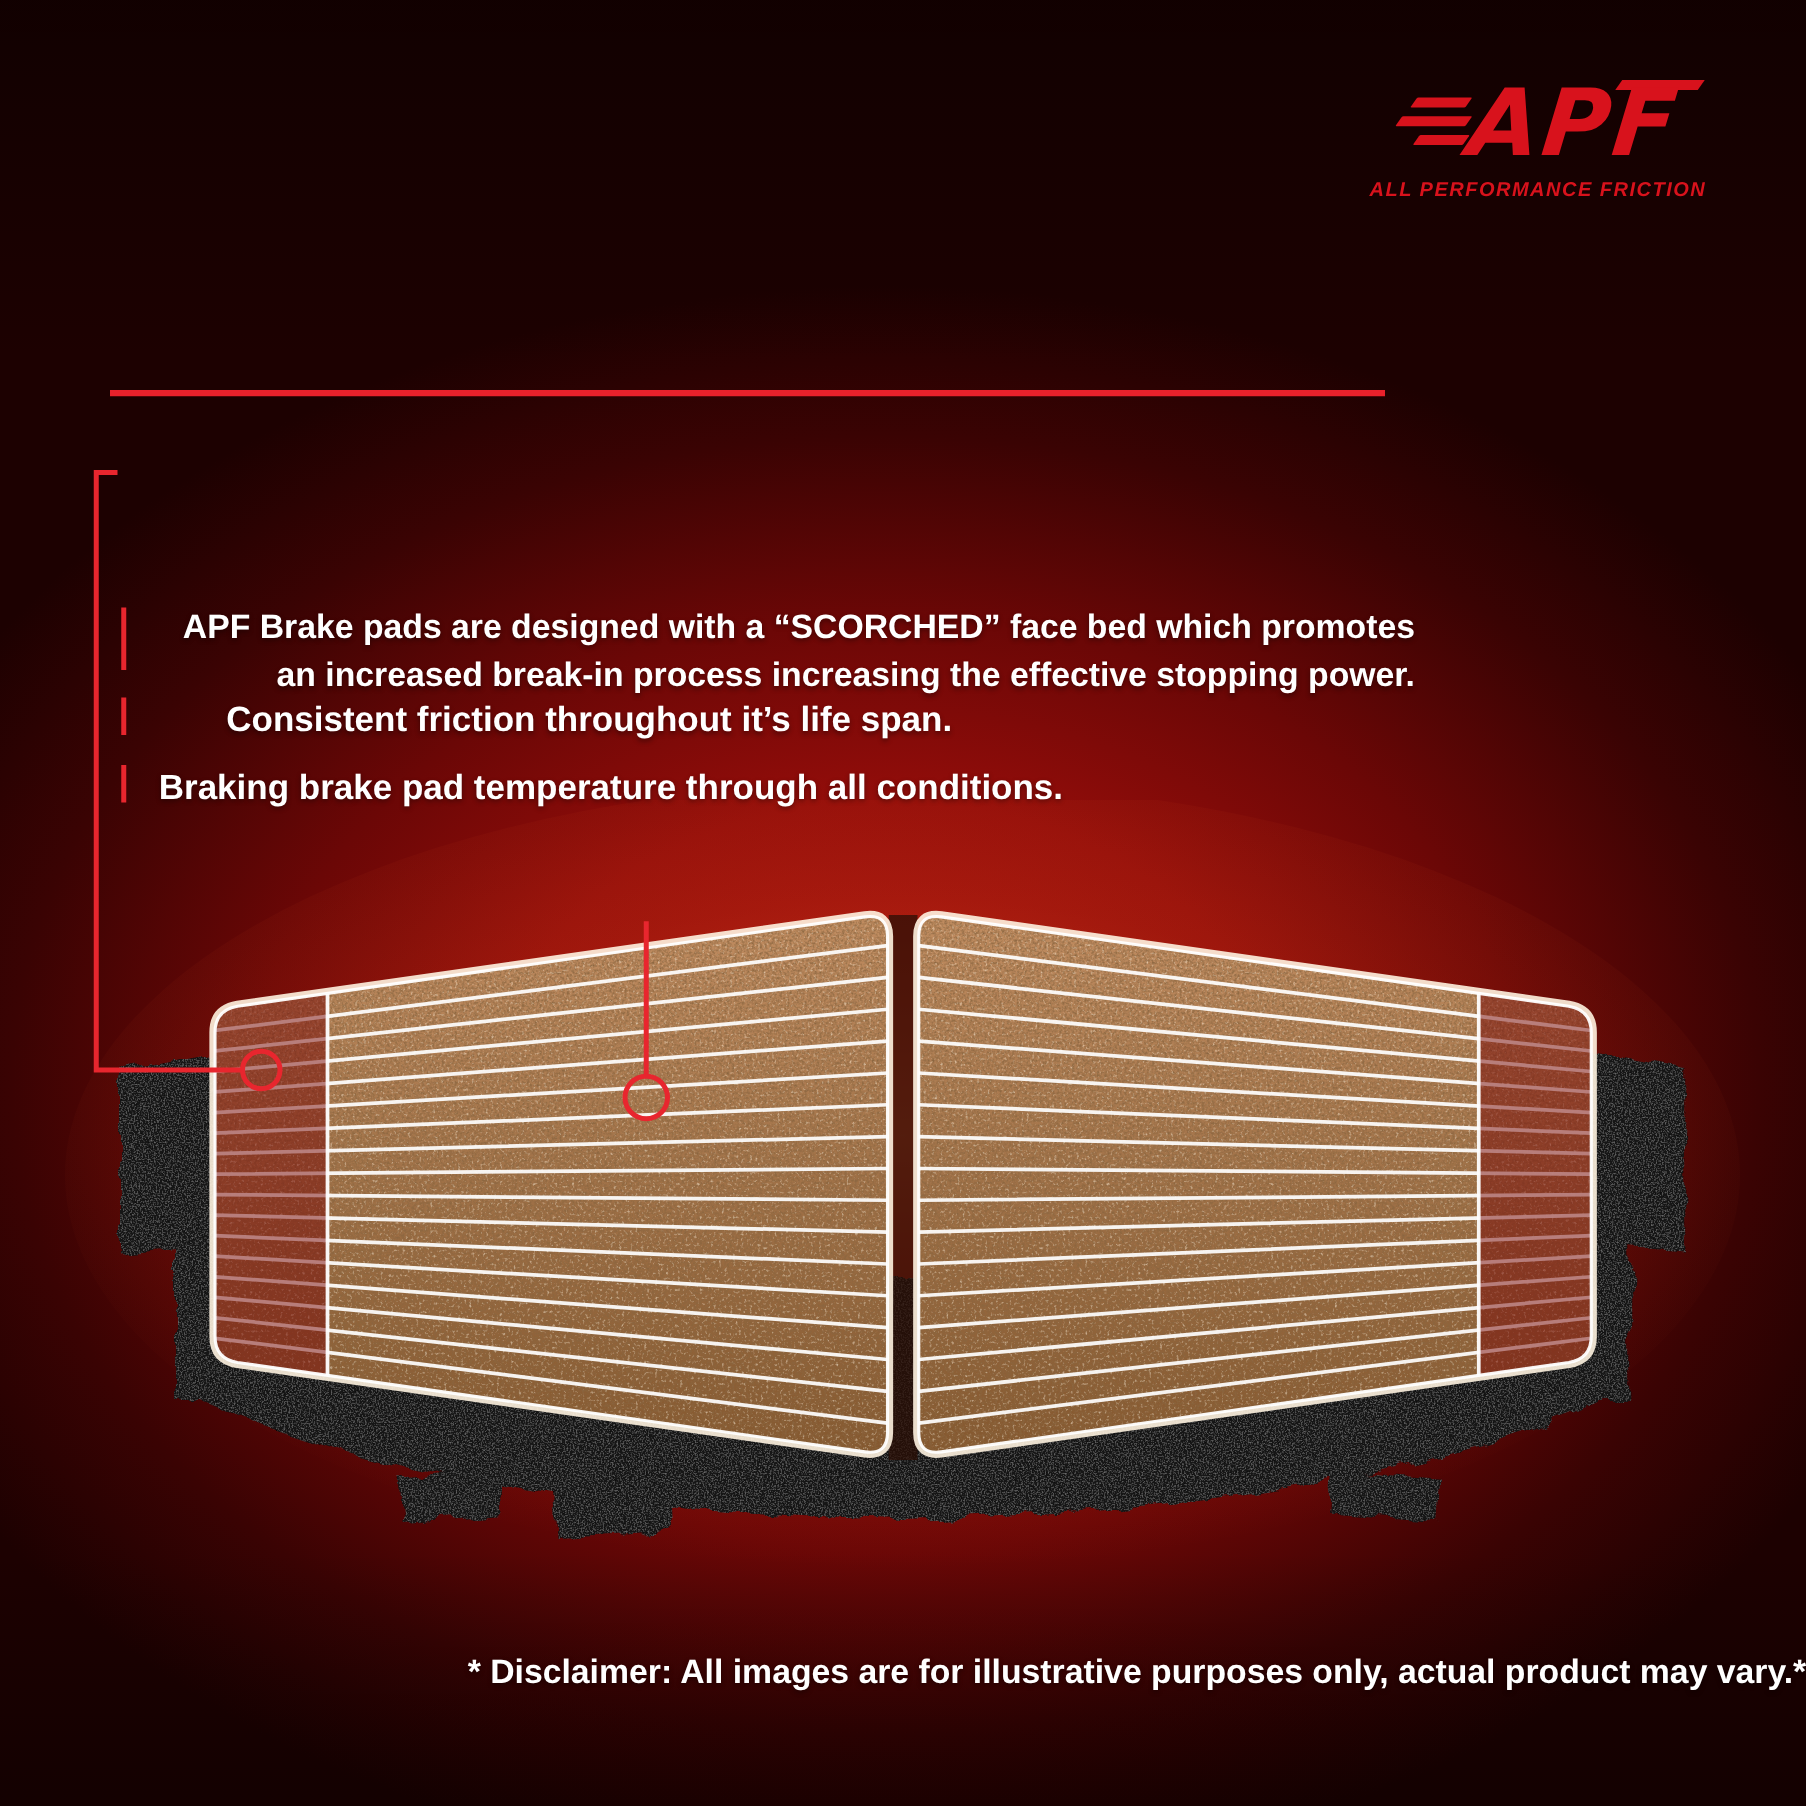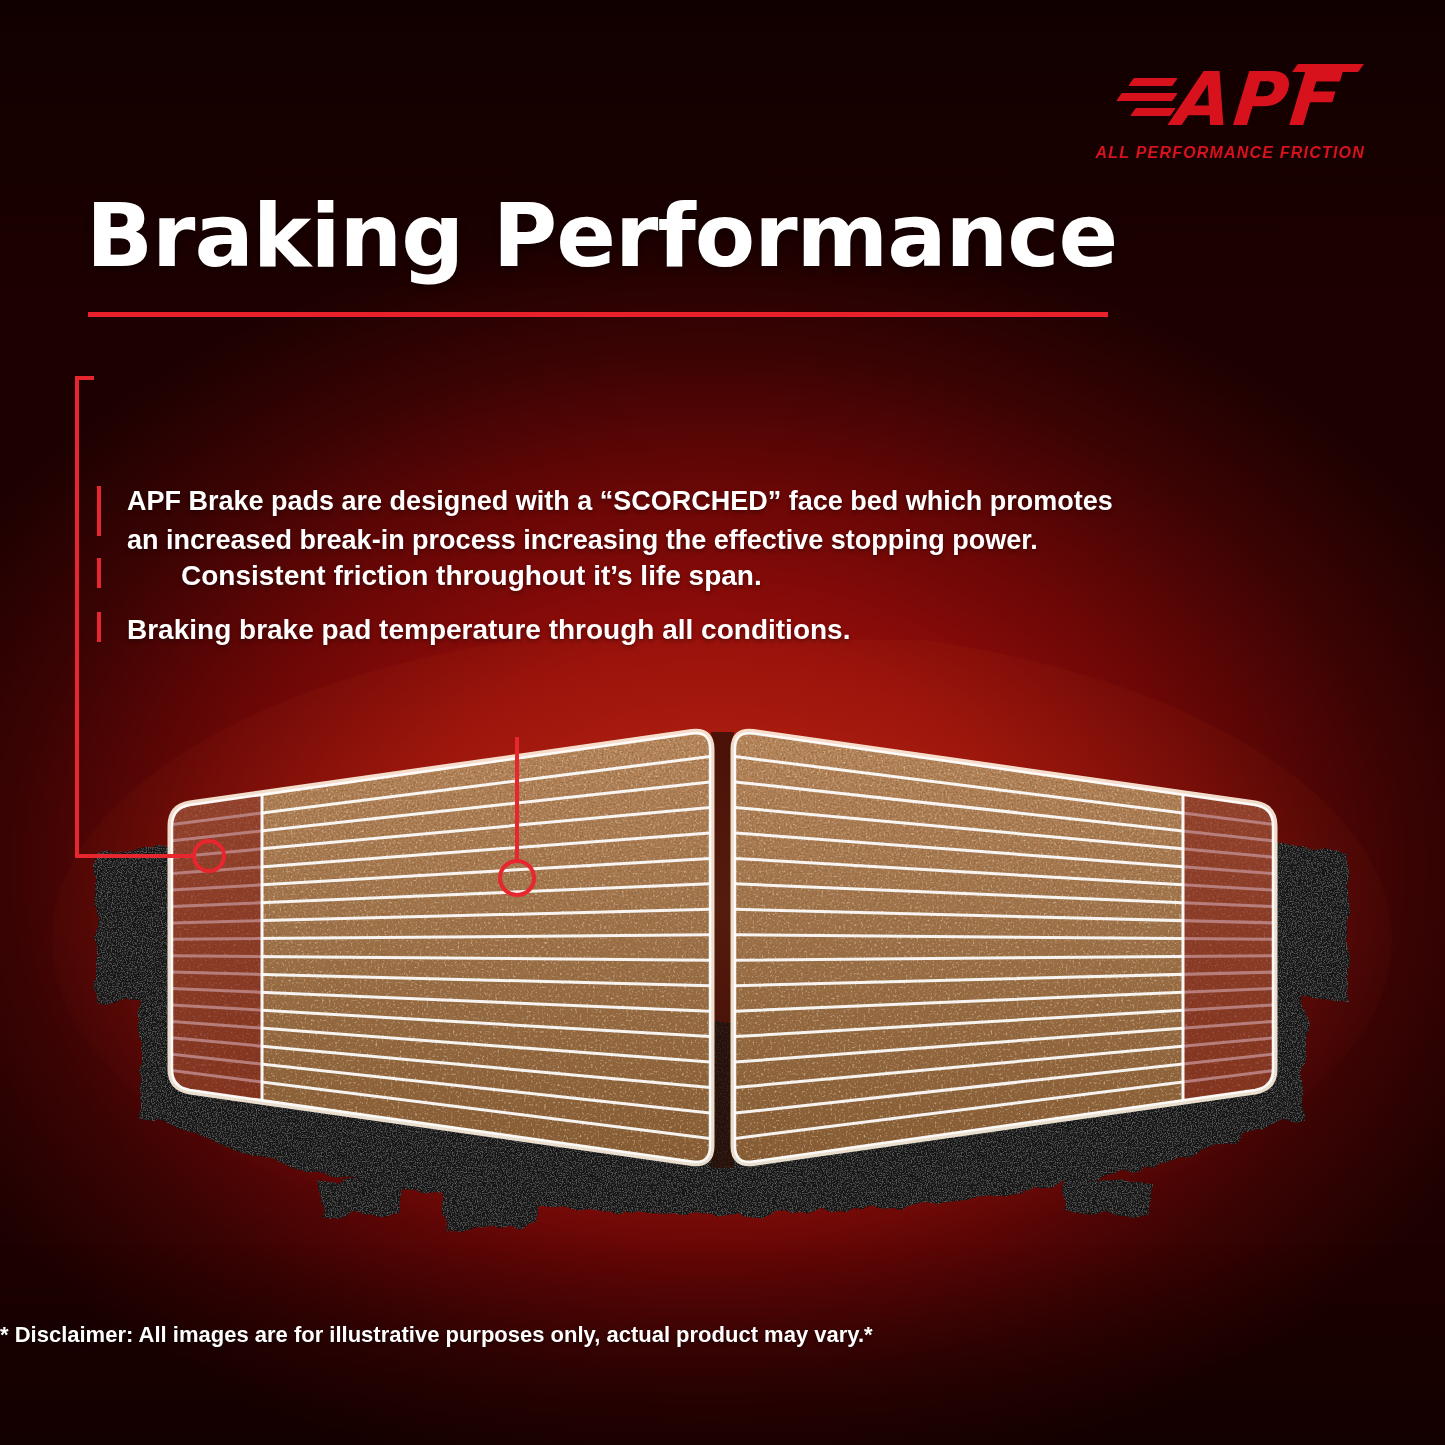--- a/index.html
+++ b/index.html
@@ -51,38 +51,38 @@
     background:#e8212b; z-index:7;
   }
 
   
   .bullet{
     position:absolute; z-index:7; color:#ffffff;
     font-weight:bold; font-size:28px; line-height:1.43;
     text-shadow:0 2px 4px rgba(0,0,0,.4);
   }
   .bullet.b1{ left:122px; top:372px; width:740px; }
-  .bullet.b2{ left:127px; top:482px; width:1005px; font-size:27px; }
+  .bullet.b2{ left:127px; top:482px; width:1005px; font-size:27px;text-align:right; }
   .bullet.b3{ left:137px; top:556px; width:900px;margin-left:44px; }
   .bullet.b4{ left:127px; top:610px; width:900px; }
 
   
   .figure{ position:absolute; left:0; top:640px; width:1445px; height:660px; z-index:3; }
   .glowStroke{ fill:none; stroke:#fff3e0; stroke-width:9; opacity:.9; }
   .padOutline{ fill:none; stroke:#ffffff; stroke-width:2.5; opacity:.95; }
   .friction-line{ stroke:#ffffff; stroke-width:3; opacity:.92; stroke-linecap:round; }
   .chamfer-divider{ stroke:#ffffff; stroke-width:3; opacity:.95; }
 
   .callouts{ position:absolute; inset:0; width:1445px; height:1445px; z-index:5; pointer-events:none; }
   .callout-stroke{ fill:none; stroke:#e8262e; stroke-width:4; }
 
   
   .disclaimer{
     position:absolute; left:0; right:0; top:1322px; z-index:7;
-    text-align:left; color:#ffffff; font-weight:bold; font-size:22px;
+    text-align:right; color:#ffffff; font-weight:bold; font-size:27px;
     text-shadow:0 2px 4px rgba(0,0,0,.4);
   }
 </style>
 </head>
 <body>
 
 <div id="canvas">
 
   <div class="logo">
     <div class="logo-mark">
@@ -90,21 +90,20 @@
           <i></i>
           <i></i>
           <i></i>
         </span>
       <span class="logo-dash"></span>
       <span class="logo-text">APF</span>
     </div>
     <div class="logo-tagline">ALL PERFORMANCE FRICTION</div>
   </div>
 
-  <h1 class="title">Braking Performance</h1>
   <div class="title-rule"></div>
 
   <p class="bullet b2">APF Brake pads are designed with a “SCORCHED” face bed which promotes an increased break-in process increasing the effective stopping power.</p>
   <p class="bullet b3">Consistent friction throughout it’s life span.</p>
   <p class="bullet b4">Braking brake pad temperature through all conditions.</p>
 
   <svg class="figure" viewBox="0 0 1445 660">
     <defs>
       <path id="padShape" d="M172,186 Q172,168 190,165 L692,93.5 Q710,91 710,109 L710,506 Q710,524 692,521.5 L190,450 Q172,447 172,429 Z"></path>
       <radialGradient id="amb" cx="50%" cy="45%" r="55%">

